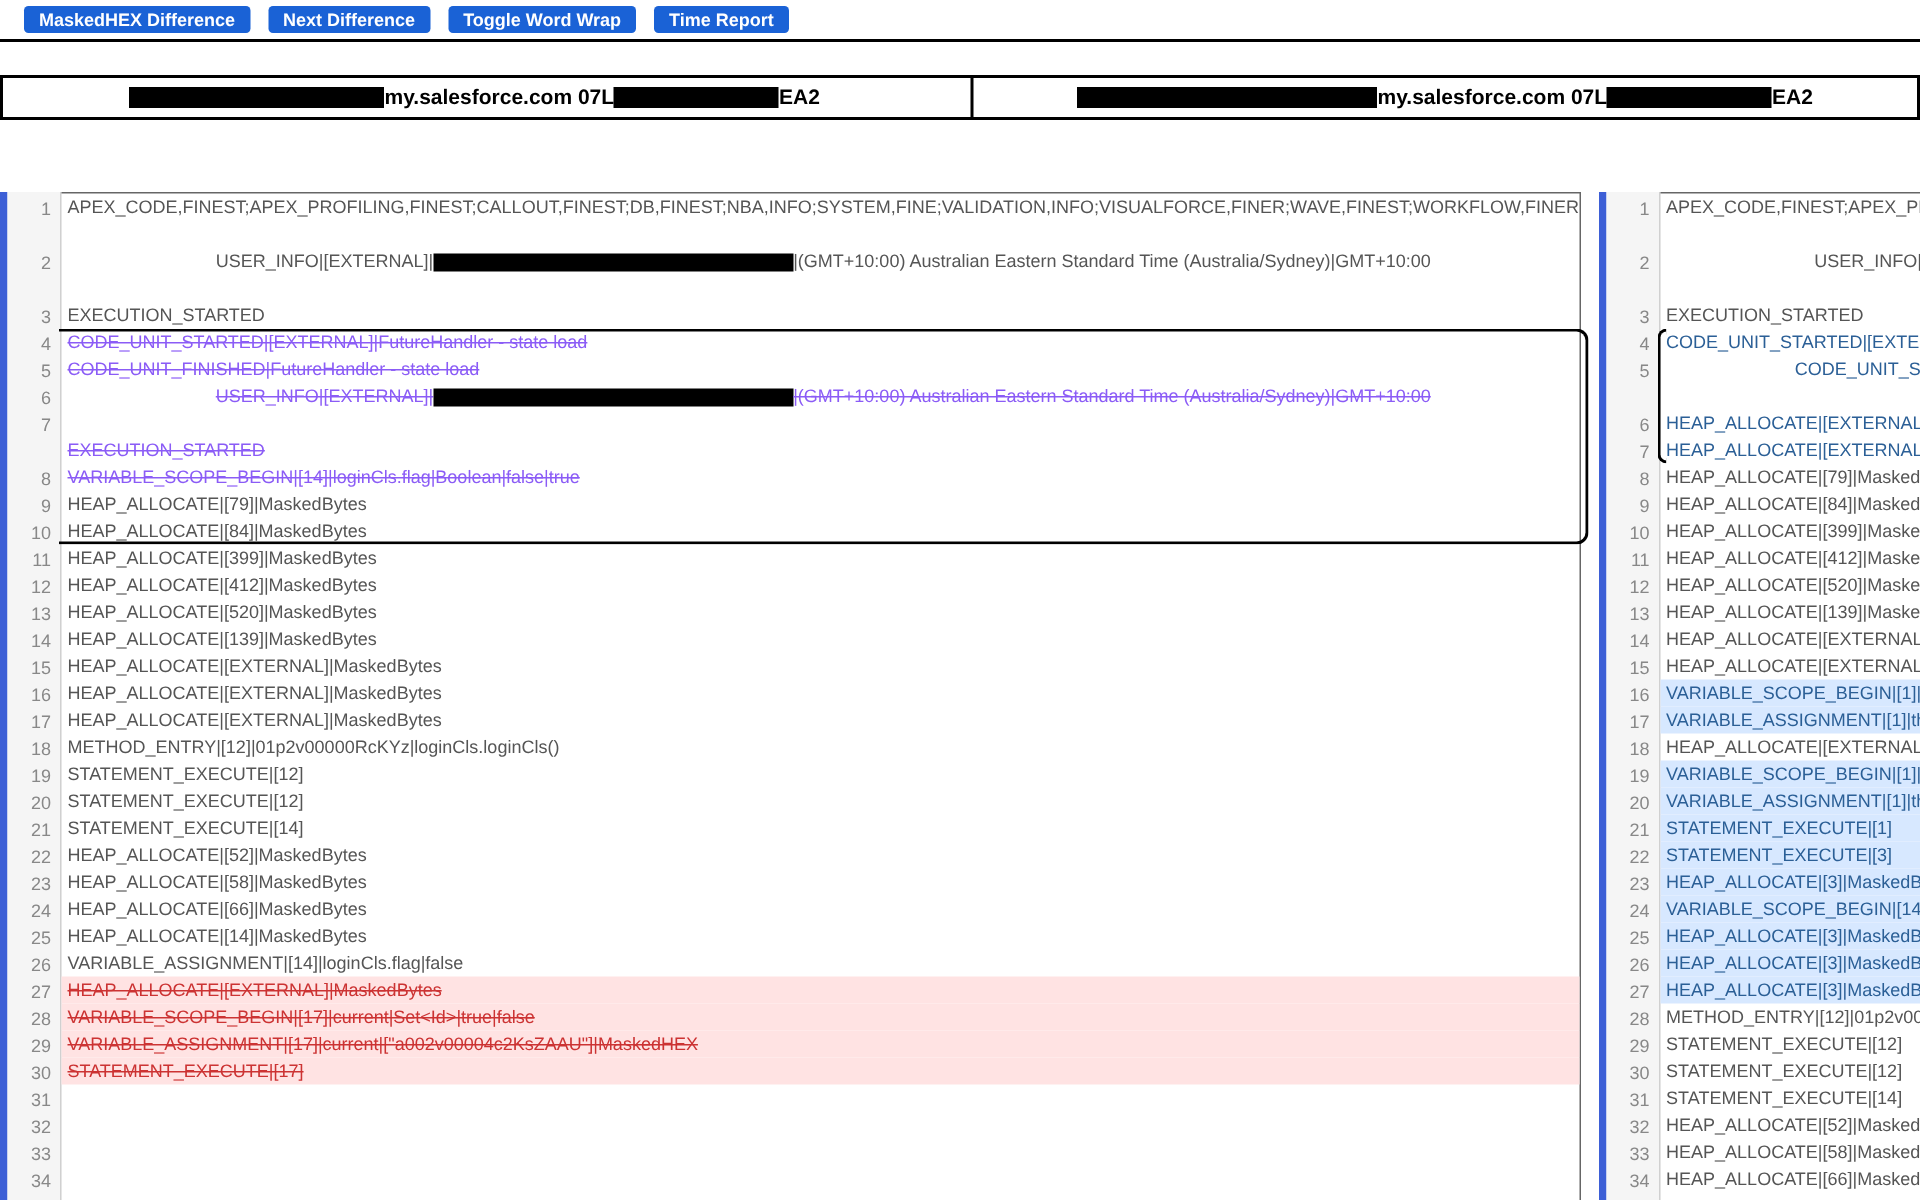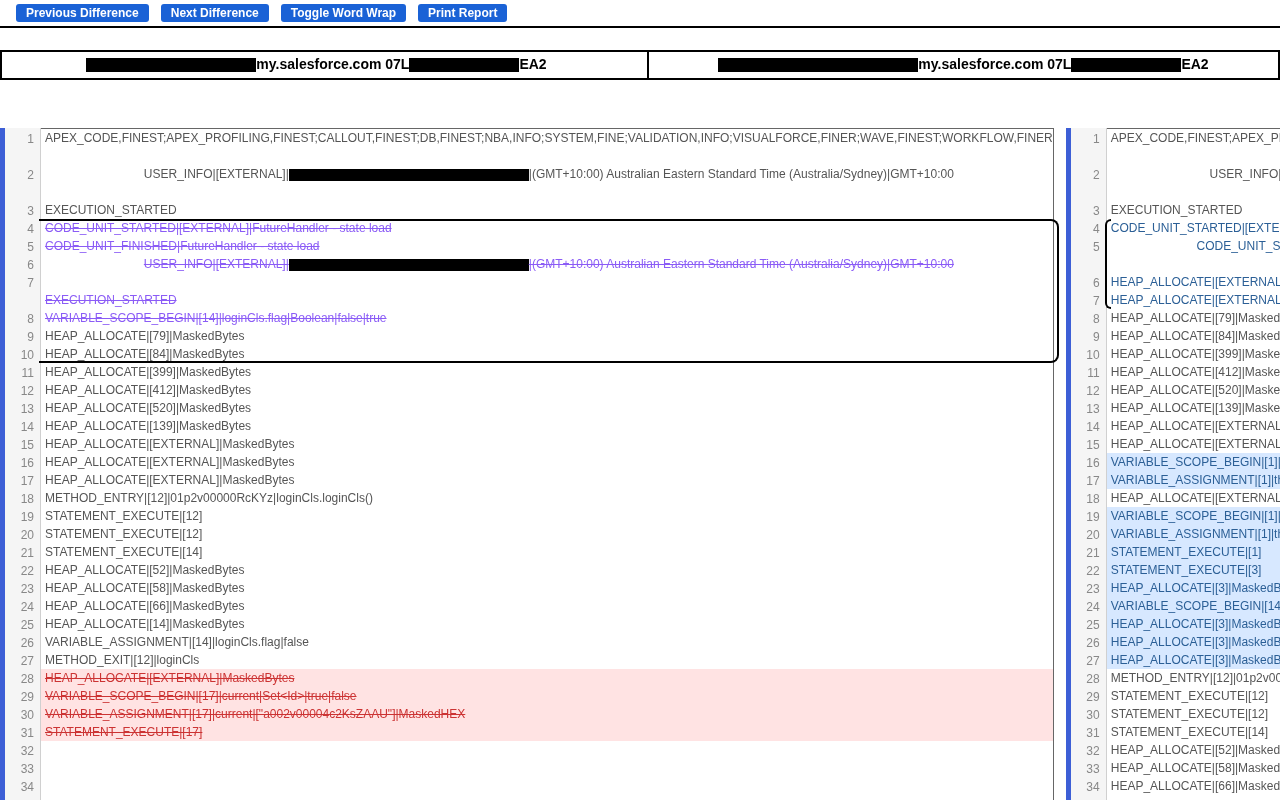--- a/index.html
+++ b/index.html
@@ -22,24 +22,24 @@
   .row.ins { background: #d7e8ff; color: #2b5f96; }
   .row.insplain { color: #2b5f96; }
   .row.wrap2 { height: 36px; line-height: 18px; white-space: normal; text-align: center; }
   .row .redact-inline { display: inline-block; background: #000; height: 12px; vertical-align: middle; }
   .block-border { position: absolute; border: 2px solid #000; border-radius: 0 8px 8px 0; pointer-events: none; }
 </style>
 </head>
 <body>
 
 <div class="toolbar">
-  <button class="btn">Previous Difference</button>
+  <button class="btn">MaskedHEX Difference</button>
   <button class="btn">Next Difference</button>
   <button class="btn">Toggle Word Wrap</button>
-  <button class="btn">Print Report</button>
+  <button class="btn">Time Report</button>
 </div>
 
 <div class="headers-row">
   <div class="header-cell">
     <span class="redact" style="width:170px"></span><span>my.salesforce.com 07L</span><span class="redact" style="width:110px"></span><span>EA2</span>
   </div>
   <div class="header-cell">
     <span class="redact" style="width:200px"></span><span>my.salesforce.com 07L</span><span class="redact" style="width:110px"></span><span>EA2</span>
   </div>
 </div>
@@ -103,21 +103,20 @@
         <div class="row ">HEAP_ALLOCATE|[EXTERNAL]|MaskedBytes</div>
         <div class="row ">METHOD_ENTRY|[12]|01p2v00000RcKYz|loginCls.loginCls()</div>
         <div class="row ">STATEMENT_EXECUTE|[12]</div>
         <div class="row ">STATEMENT_EXECUTE|[12]</div>
         <div class="row ">STATEMENT_EXECUTE|[14]</div>
         <div class="row ">HEAP_ALLOCATE|[52]|MaskedBytes</div>
         <div class="row ">HEAP_ALLOCATE|[58]|MaskedBytes</div>
         <div class="row ">HEAP_ALLOCATE|[66]|MaskedBytes</div>
         <div class="row ">HEAP_ALLOCATE|[14]|MaskedBytes</div>
         <div class="row ">VARIABLE_ASSIGNMENT|[14]|loginCls.flag|false</div>
-        <div class="row ">METHOD_EXIT|[12]|loginCls</div>
         <div class="row del">HEAP_ALLOCATE|[EXTERNAL]|MaskedBytes</div>
         <div class="row del">VARIABLE_SCOPE_BEGIN|[17]|current|Set&lt;Id&gt;|true|false</div>
         <div class="row del">VARIABLE_ASSIGNMENT|[17]|current|["a002v00004c2KsZAAU"]|MaskedHEX</div>
         <div class="row del">STATEMENT_EXECUTE|[17]</div>
       </div>
   </div>
   <div class="pane pane-right">
     <div class="linecol" id="right-nums">
         <div style="height: 36px;">1</div>
         <div style="height: 36px;">2</div>

